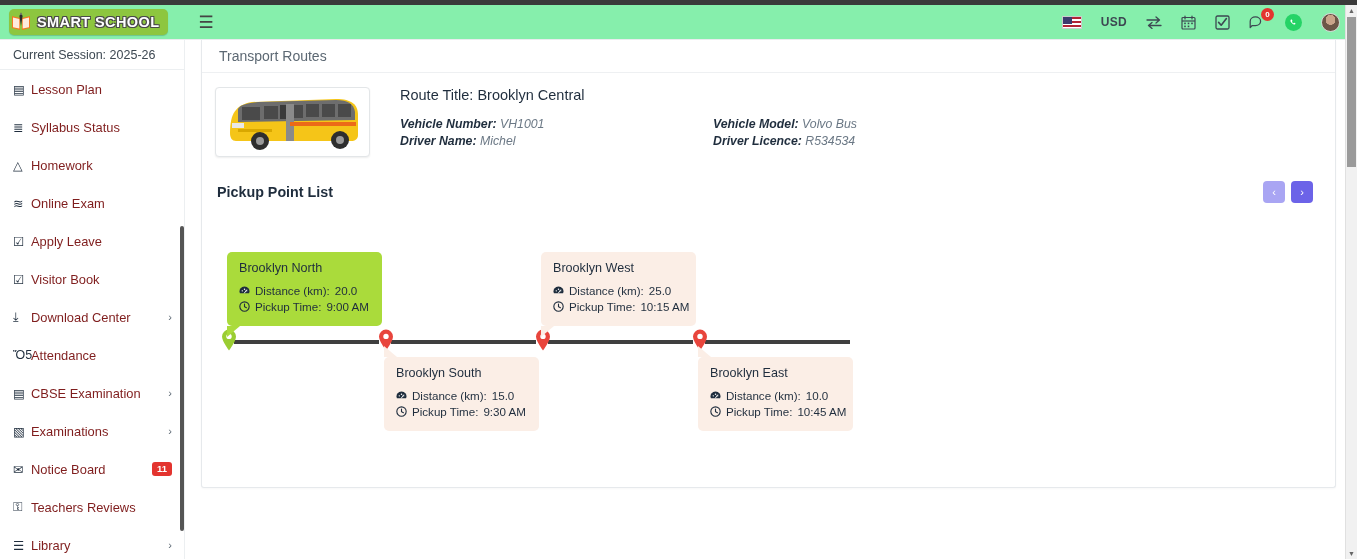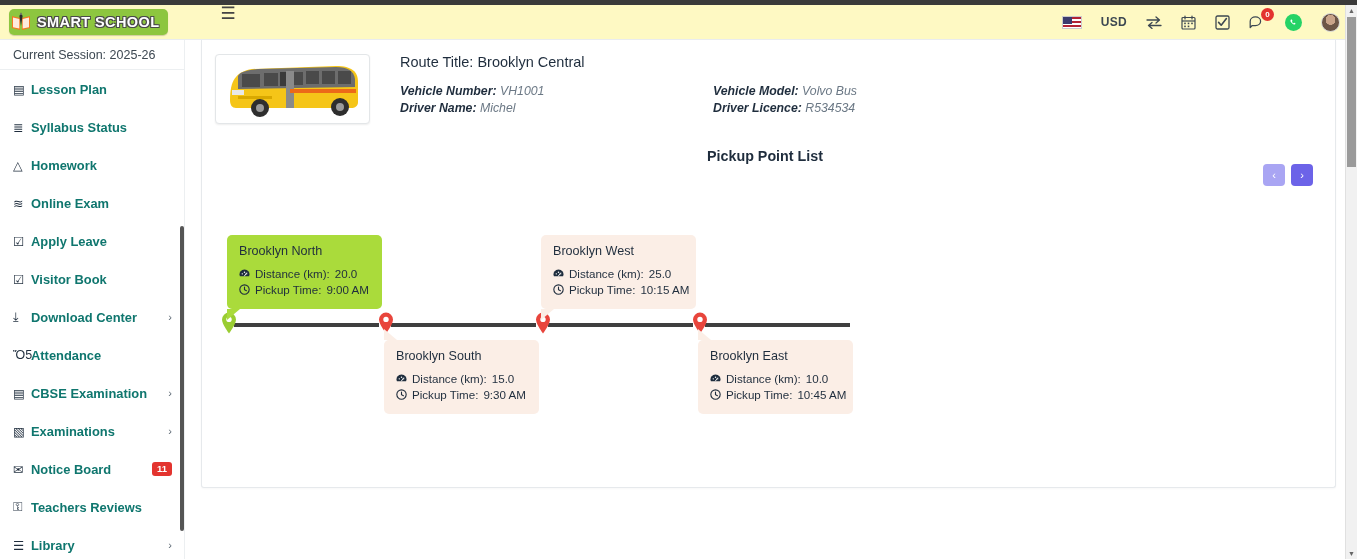--- a/index.html
+++ b/index.html
@@ -13,23 +13,23 @@
 
   
   .top-strip {
     position: absolute; top: 0; left: 0; width: 1357px; height: 5px;
     background: #3a3a3a;
   }
 
   
   .header {
     position: absolute; top: 5px; left: 0; width: 1357px; height: 35px;
-    background: #fef9c3;
+    background: #86efac;
     border-bottom: 1px solid #e9ecef;
-    display: flex;  gap: 22px;
+    display: flex; align-items: center;
   }
   .logo-wrap {
     width: 185px; height: 34px;
     display: flex; align-items: center; padding-left: 9px;
   }
   .logo {
     display: flex; align-items: center;
     height: 26px; background: #8dc63f;
     border-radius: 5px; padding-right: 9px;
     box-shadow: 0 1px 1px rgba(0,0,0,.18);
@@ -95,21 +95,21 @@
   }
   .nav-item {
     height: 38px; display: flex; align-items: center;
     padding: 0 12px 0 13px; cursor: pointer; position: relative;
   }
   .nav-ico {
     width: 18px; font-size: 12.5px; color: #1f2d3d; flex: 0 0 18px;
     display: flex; align-items: center;
   }
   .nav-label {
-    font-size: 12.9px; font-weight: bold; color: #0f766e; white-space: nowrap;
+    font-size: 12.9px; font-weight: normal; color: #7f1d1d; white-space: nowrap;
   }
   .nav-caret { margin-left: auto; font-size: 11px; color: #5c6873; }
   .nav-badge {
     margin-left: auto; background: #e3342f; color: #fff;
     font-size: 9.5px; font-weight: bold; border-radius: 3px;
     padding: 1px 5px; line-height: 1.3;
   }
   .sb-track {
     position: absolute; left: 180px; top: 186px; width: 4px; height: 305px;
     background: #555; border-radius: 2px;
@@ -151,21 +151,20 @@
   .meta-grid { display: flex; }
   .meta-col { width: 313px; }
   .meta-col:last-child { width: auto; }
   .meta-line { font-size: 12.3px; color: #6b7885; line-height: 16px; margin-bottom: 1px; font-style: italic; }
   .meta-line b { color: #1f2d3d; font-weight: bold; }
 
   
   .pickup-head {
     display: flex; align-items: center;
     padding: 24px 22px 0 15px;
-    flex-direction: column;
   }
   .pickup-title { font-size: 14.3px; font-weight: bold; color: #1f2d3d; }
   .nav-btns { margin-left: auto; display: flex; gap: 6px; }
   .nbtn {
     width: 22px; height: 22px; border-radius: 4px;
     display: flex; align-items: center; justify-content: center;
     color: #fff; font-size: 11px; cursor: pointer; border: none;
     font-family: "Liberation Sans", sans-serif;
   }
   .nbtn.prev { background: #a9a5f3; }
@@ -364,20 +363,23 @@
         <span class="nav-label">Library</span>
         <span class="nav-caret">›</span>
       </div>
     </div>
   <div class="sb-track"></div>
 </div>
 
 <div class="main">
   <div class="card-outer">
 
+    <div class="card-head">
+      <span class="card-head-title">Transport Routes</span>
+    </div>
 
     <div class="route-block">
       <div class="bus-thumb">
         <svg width="150" height="66" viewBox="0 0 150 66">
           <rect width="150" height="66" fill="#ffffff"></rect>
           <path d="M12 44 C12 24 18 16 34 13 L118 10 C134 10 140 16 140 26 L140 46 C140 50 137 52 133 52 L18 52 C14 52 12 49 12 44 Z" fill="#f5c518"></path>
           <path d="M20 20 C22 16 28 14 40 13 L118 11 C130 11 136 15 137 23 L137 31 L20 33 Z" fill="#6d6d6d"></path>
           <rect x="24" y="18" width="18" height="13" fill="#4a4a4a"></rect>
           <rect x="46" y="17" width="14" height="13" fill="#4a4a4a"></rect>
           <rect x="62" y="16" width="6" height="14" fill="#3a3a3a"></rect>

